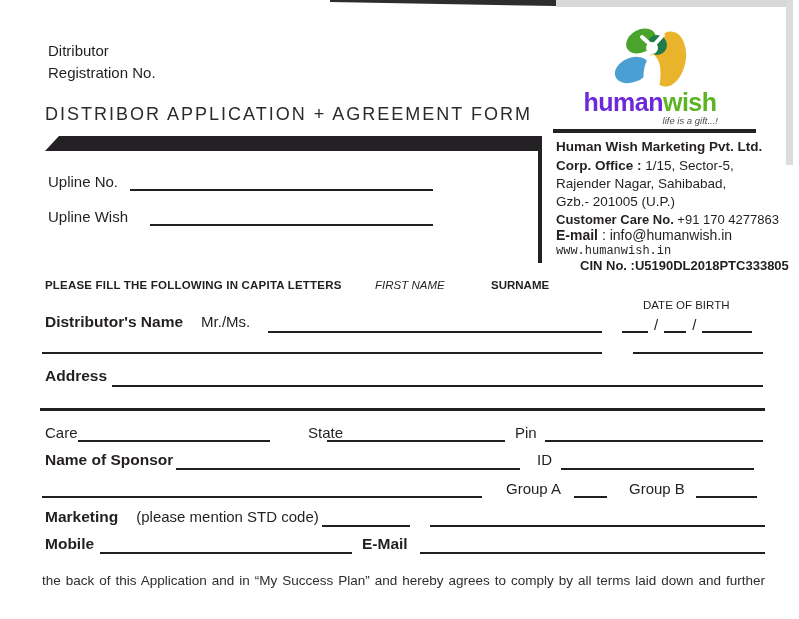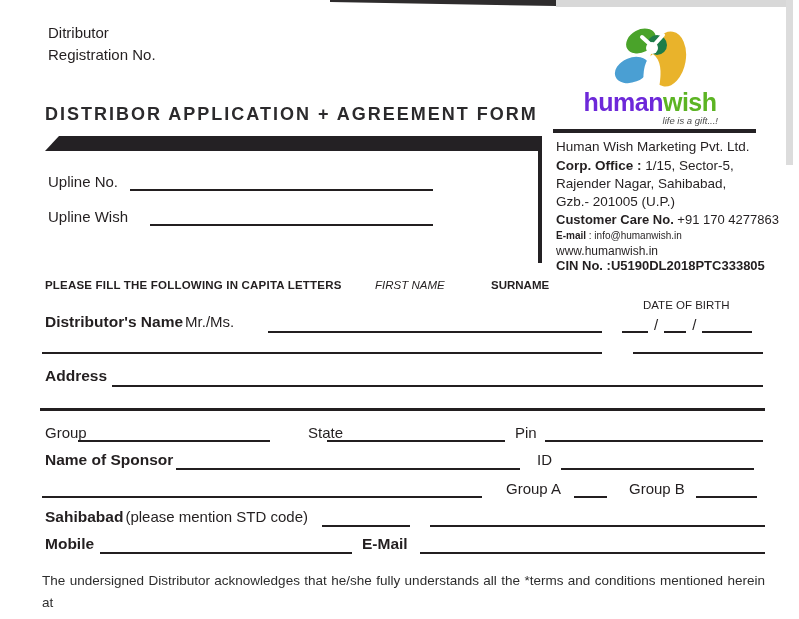--- a/index.html
+++ b/index.html
@@ -3,56 +3,56 @@
 <meta charset="utf-8">
 <style>
   * { margin:0; padding:0; box-sizing:border-box; }
   html,body { background:#fff; }
   body { font-family:"Liberation Sans", sans-serif; color:#231f20; }
   .page { position:relative; width:799px; height:619px; background:#ffffff; overflow:hidden; }
   .abs { position:absolute; }
   .bold { font-weight:bold; }
   .blank { border-bottom:2px solid #231f20; }
   
-  .reg { left:48px; top:22px; font-size:15px; line-height:22px; color:#231f20; }
+  .reg { left:48px; top:40px; font-size:15px; line-height:22px; color:#231f20; }
   
-  .title { left:45px; top:104px; font-size:18px; font-weight:700; letter-spacing:2px; color:#2b2a2c; white-space:nowrap; }
+  .title { left:45px; top:104px; font-size:18px; font-weight:400; letter-spacing:2px; color:#2b2a2c; white-space:nowrap; }
   .title-bar { left:45px; top:136px; width:496px; height:15px; background:#242124;
                clip-path:polygon(14px 0, 100% 0, 100% 100%, 0 100%); }
   .v-divider { left:538px; top:136px; width:4px; height:127px; background:#242124; }
   .right-rule { left:553px; top:129px; width:203px; height:4px; background:#242124; }
   
   .art-dark { left:330px; top:0; width:226px; height:6px; background:#2e2c2d;
               clip-path:polygon(0 0,100% 0,100% 100%,0 35%); }
   .art-gray { left:556px; top:0; width:237px; height:7px; background:#d8d8d8; }
   .art-side { left:786px; top:0; width:7px; height:165px; background:#dcdcdc; }
   
   .logo-mark { left:612px; top:26px; }
   .brand { left:578px; top:88px; width:144px; text-align:center; font-size:25px; font-weight:600;
            letter-spacing:-0.5px; white-space:nowrap; }
   .brand .human { color:#6d28d9; }
   .brand .wish  { color:#5cb423; }
   .tagline { left:582px; top:115px; width:136px; text-align:right; font-size:9.5px; font-style:italic; color:#4c4c4c; }
   
   .company { left:556px; top:137px; width:238px; color:#231f20; }
-  .c1 { font-size:13.5px; font-weight:normal; line-height:20px; }
+  .c1 { font-size:13.5px; font-weight:bold; line-height:20px; }
   .c2 { font-size:13.5px; line-height:18px; }
   .c3 { font-size:13px;   line-height:17px; }
-  .c4 { font-size:10px; line-height:15.5px; }
-  .c5 { font-size:12px;   line-height:14.5px; }
-  .c6 { font-size:13px;   font-weight:bold; line-height:16px; }
+  .c4 { font-size:14px; line-height:15.5px; }
+  .c5 { font-size:12px;   line-height:14.5px;font-family:Liberation Mono, monospace; }
+  .c6 { font-size:13px;   font-weight:bold; line-height:16px;margin-left:24px; }
   
   .lbl15 { font-size:15px; }
   .lbl15b { font-size:15.5px; font-weight:bold; }
   
   .colhead { font-size:11.5px; color:#231f20; }
   
   .dobgrp { display:flex; align-items:flex-end; gap:6px; font-size:15px; }
   .dobgrp .seg { border-bottom:2px solid #231f20; height:17px; }
-  .flexrow { display:flex; align-items:baseline; gap:2px; white-space:nowrap; }
+  .flexrow { display:flex; align-items:baseline; gap:18px; white-space:nowrap; }
   .divider { left:40px; top:408px; width:725px; height:3px; background:#231f20; }
   
   .decl { left:42px; top:570px; width:723px; font-size:13.5px; line-height:21.5px; color:#2d2d2d; }
   .decl .jl { text-align:justify; text-align-last:justify; }
 </style>
 </head>
 <body>
 
 <div class="page">
 
@@ -121,49 +121,48 @@
     <span class="seg" style="width:50px;"></span>
   </div>
 
   <div class="abs blank" style="left:42px; top:335px; width:560px; height:19px;"></div>
   <div class="abs blank" style="left:633px; top:335px; width:130px; height:19px;"></div>
 
   <div class="abs lbl15b" style="left:45px; top:367px;">Address</div>
   <div class="abs blank" style="left:112px; top:368px; width:651px; height:19px;"></div>
   <div class="abs divider"></div>
 
-  <div class="abs lbl15" style="left:45px; top:424px;">Group</div>
+  <div class="abs lbl15" style="left:45px; top:424px;">Care</div>
   <div class="abs blank" style="left:78px; top:424px; width:192px; height:18px;"></div>
   <div class="abs lbl15" style="left:284px; top:424px;margin-left:24px;">State</div>
   <div class="abs blank" style="left:327px; top:424px; width:178px; height:18px;"></div>
   <div class="abs lbl15" style="left:515px; top:424px;">Pin</div>
   <div class="abs blank" style="left:545px; top:424px; width:218px; height:18px;"></div>
 
   <div class="abs lbl15b" style="left:45px; top:451px;">Name of Sponsor</div>
   <div class="abs blank" style="left:176px; top:452px; width:344px; height:18px;"></div>
   <div class="abs lbl15" style="left:537px; top:451px;">ID</div>
   <div class="abs blank" style="left:561px; top:452px; width:193px; height:18px;"></div>
 
   <div class="abs blank" style="left:42px; top:480px; width:440px; height:18px;"></div>
   <div class="abs lbl15" style="left:506px; top:480px;">Group A</div>
   <div class="abs blank" style="left:574px; top:480px; width:33px; height:18px;"></div>
   <div class="abs lbl15" style="left:629px; top:480px;">Group B</div>
   <div class="abs blank" style="left:696px; top:480px; width:61px; height:18px;"></div>
 
   <div class="abs flexrow" style="left:45px; top:508px;">
-    <span class="lbl15b">Sahibabad</span>
+    <span class="lbl15b">Marketing</span>
     <span class="lbl15">(please mention STD code)</span>
   </div>
   <div class="abs blank" style="left:322px; top:509px; width:88px; height:18px;"></div>
   <div class="abs blank" style="left:430px; top:509px; width:335px; height:18px;"></div>
 
   <div class="abs lbl15b" style="left:45px; top:535px;">Mobile</div>
   <div class="abs blank" style="left:100px; top:536px; width:252px; height:18px;"></div>
   <div class="abs lbl15b" style="left:362px; top:535px;">E-Mail</div>
   <div class="abs blank" style="left:420px; top:536px; width:345px; height:18px;"></div>
 
   <div class="abs decl">
-    <div class="jl">The undersigned Distributor acknowledges that he/she fully understands all the *terms and conditions mentioned herein at</div>
     <div class="jl">the back of this Application and in “My Success Plan” and hereby agrees to comply by all terms laid down and further</div>
 
   </div>
 
 </div>
 
 </body></html>

